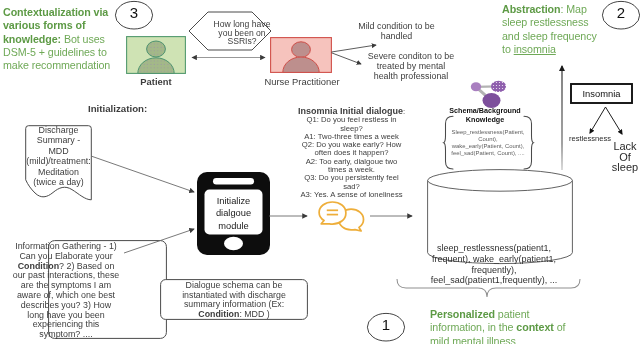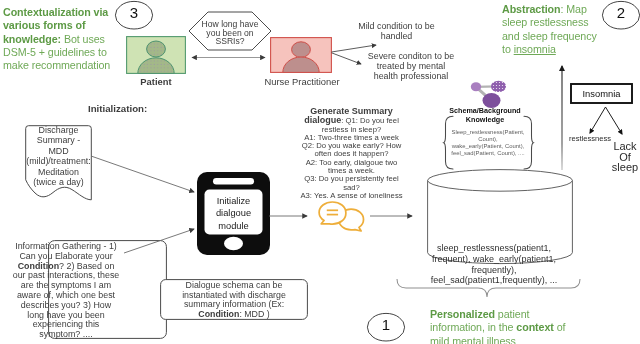--- a/index.html
+++ b/index.html
@@ -75,21 +75,21 @@
         <path d="M12.8 35.4 a18.2 15.4 0 0 1 36.4 0 z" fill="#bd8f8d" stroke="#cf4f49" stroke-width="1.0"></path>
       </g>
     </svg>
   </div>
   <div class="tx ctr" style="left:256px;top:76px;width:92px;font-size:9.4px;">Nurse Practitioner</div>
 
   <div class="abs" style="left:188px;top:11px;">
     <svg width="84" height="40" viewBox="0 0 84 40">
       <path d="M20 1 L64 1 L83 20 L64 39 L20 39 L1 20 Z" fill="#ffffff" stroke="#4b4b4b" stroke-width="1.0"></path>
     </svg>
-    <div class="tx ctr" style="left:10px;top:9px;width:64px;font-size:8.6px;line-height:8.7px;">How long have you been on SSRIs?</div>
+    <div class="tx ctr" style="left:22px;top:9px;width:64px;font-size:8.6px;line-height:8.7px;">How long have you been on SSRIs?</div>
   </div>
 
   <svg class="abs" style="left:0;top:0;" width="640" height="110">
     <defs>
       <marker id="ah" viewBox="0 0 10 10" refX="9" refY="5" markerWidth="6" markerHeight="6" orient="auto-start-reverse">
         <path d="M0 0 L10 5 L0 10 z" fill="#3a3a3a"></path>
       </marker>
       <marker id="ahs" viewBox="0 0 10 10" refX="8.5" refY="5" markerWidth="5.6" markerHeight="5.6" orient="auto-start-reverse">
         <path d="M0 0 L10 5 L0 10 z" fill="#3a3a3a"></path>
       </marker>
@@ -146,21 +146,21 @@
   <div class="abs" style="left:160px;top:279px;">
     <svg width="148" height="41" viewBox="0 0 148 41">
       <rect x="0.6" y="0.6" width="146.8" height="39.8" rx="5" ry="5" fill="#ffffff" stroke="#4a4a4a" stroke-width="1.0"></rect>
     </svg>
     <div class="tx ctr" style="left:5px;top:2px;width:138px;font-size:8.8px;line-height:9.5px;">
       <span>Dialogue schema can be instantiated with discharge summary information (Ex: </span><span class="b">Condition</span><span>: MDD )</span>
     </div>
   </div>
 
   <div class="tx ctr" style="left:296px;top:107px;width:111px;font-size:7.7px;line-height:8.3px;">
-    <span class="b" style="font-size:9.0px;line-height:8.3px;">Generate Summary dialogue</span><span>: </span><span>Q1: Do you feel restless in sleep?</span><br>
+    <span class="b" style="font-size:9.0px;line-height:8.3px;">Insomnia Initial dialogue</span><span>: </span><span>Q1: Do you feel restless in sleep?</span><br>
     <span>A1: Two-three times a week</span><br>
     <span>Q2:  Do you wake early? How often does it happen?</span><br>
     <span>A2: Too early, dialgoue two times a week.</span><br>
     <span>Q3: Do you persistently feel sad?</span><br>
     <span>A3: Yes. A sense of loneliness</span>
   </div>
 
   <div class="abs" style="left:318px;top:201px;">
     <svg width="46" height="31" viewBox="0 0 50 34">
       <g fill="#ffffff" stroke="#eeae3a" stroke-width="1.9" stroke-linejoin="round" stroke-linecap="round">

